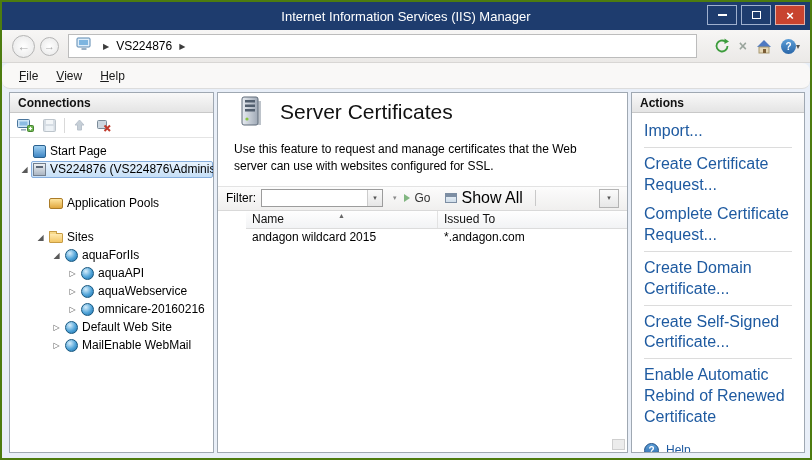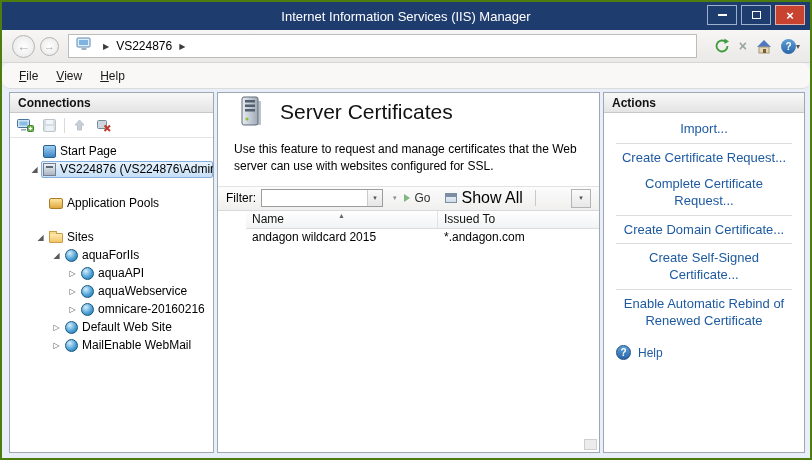--- a/index.html
+++ b/index.html
@@ -41,32 +41,32 @@
   
   .menubar{height:26px;flex:none;background:#f9f8f7;border-bottom:1px solid #dcdcdc;
     display:flex;align-items:center;padding:0 8px;border-radius:8px;}
   .menu-item{font-size:12px;padding:3px 9px;color:#1a1a1a;display:inline-block;}
   .menu-item::first-letter{text-decoration:underline;}
   
   .workspace{flex:1;display:flex;gap:3px;padding:3px 5px 5px 7px;min-height:0;}
   .panel{background:#fff;border:1px solid #9fa8b2;display:flex;flex-direction:column;min-height:0;overflow:hidden;}
   .panel.connections{width:205px;flex:none;}
   .panel.main{flex:1;position:relative;}
-  .panel.actions{width:202px;flex:none;text-align:center;}
+  .panel.actions{width:174px;flex:none;}
   .panel-header{height:20px;flex:none;background:linear-gradient(#f9f9f9,#e4e4e4);
     border-bottom:1px solid #c8c8c8;font-size:12px;font-weight:bold;color:#111;
     display:flex;align-items:center;padding:0 8px;}
   
   .conn-toolbar{height:25px;flex:none;border-bottom:1px solid #e4e4e4;
     display:flex;align-items:center;gap:5px;padding:0 6px;}
   .tool-icon{width:19px;height:18px;display:flex;align-items:center;justify-content:center;}
   .tool-sep{width:1px;height:15px;background:#d9d9d9;}
   .tree{flex:1;overflow:hidden;padding-top:4px;}
   .tree-row{height:18px;display:flex;align-items:center;overflow:hidden;cursor:default;}
-  .lvl0{padding-left:18px;}.lvl1{padding-left:24px;margin-top:16px;}.lvl2{padding-left:40px;}.lvl3{padding-left:56px;}
+  .lvl0{padding-left:8px;}.lvl1{padding-left:24px;margin-top:16px;}.lvl2{padding-left:40px;}.lvl3{padding-left:56px;}
   .expander{width:13px;flex:none;font-size:8px;color:#595959;text-align:center;}
   .row-inner{display:flex;align-items:center;border:1px solid transparent;border-radius:2px;
     padding:0 3px 0 1px;height:17px;min-width:0;}
   .tree-row.selected .row-inner{background:linear-gradient(#e8f3fd,#c6dff7);border-color:#86aede;}
   .ticon{flex:none;margin-right:4px;display:block;}
   .tlabel{font-size:12px;color:#000;white-space:nowrap;}
   .icon-start{width:13px;height:13px;border-radius:2px;background:linear-gradient(#9fd0f2,#3f86c4);border:1px solid #2a618f;}
   .icon-server{width:13px;height:13px;background:linear-gradient(#eef1f4,#aab5c2);border:1px solid #737f8e;position:relative;}
   .icon-server::after{content:"";position:absolute;left:2px;right:2px;top:2px;height:2px;background:#5d6878;}
   .icon-pools{width:14px;height:11px;background:linear-gradient(#ffe6a0,#e0a83f);border:1px solid #ab7c28;border-radius:2px;}
@@ -106,21 +106,21 @@
   .lv-col.name{width:192px;border-right:1px solid #e2e2e2;}
   .lv-col.issued{flex:1;}
   .sort-glyph{position:absolute;top:1px;left:50%;transform:translateX(-50%);font-size:7px;color:#666;}
   .lv-row{height:17px;flex:none;display:flex;align-items:center;}
   .lv-cell{font-size:12px;color:#000;padding-left:6px;white-space:nowrap;}
   .lv-cell.name{width:192px;}
   .scroll-corner{position:absolute;right:2px;bottom:2px;width:13px;height:11px;
     background:#ececec;border:1px solid #cfcfcf;}
   
   .actions-body{padding:3px 12px 0;overflow:hidden;}
-  .action-link{display:block;font-size:13px;color:#1e5aa0;text-decoration:none;
+  .action-link{display:block;font-size:16px;color:#1e5aa0;text-decoration:none;
     padding:5px 0 4px;line-height:1.3;cursor:pointer;}
   .action-sep{border-top:1px solid #dcdcdc;margin:1px 0;}
   .help-row{display:flex;align-items:center;gap:7px;margin-top:11px;cursor:pointer;}
   .help-badge{width:15px;height:15px;flex:none;border-radius:50%;border:1px solid #1d4c82;
     background:linear-gradient(#5d9fd8,#2a66a8);color:#fff;font-size:10px;font-weight:bold;
     display:flex;align-items:center;justify-content:center;}
   .help-label{font-size:12px;color:#1e5aa0;}
 </style>
 </head>
 <body>

